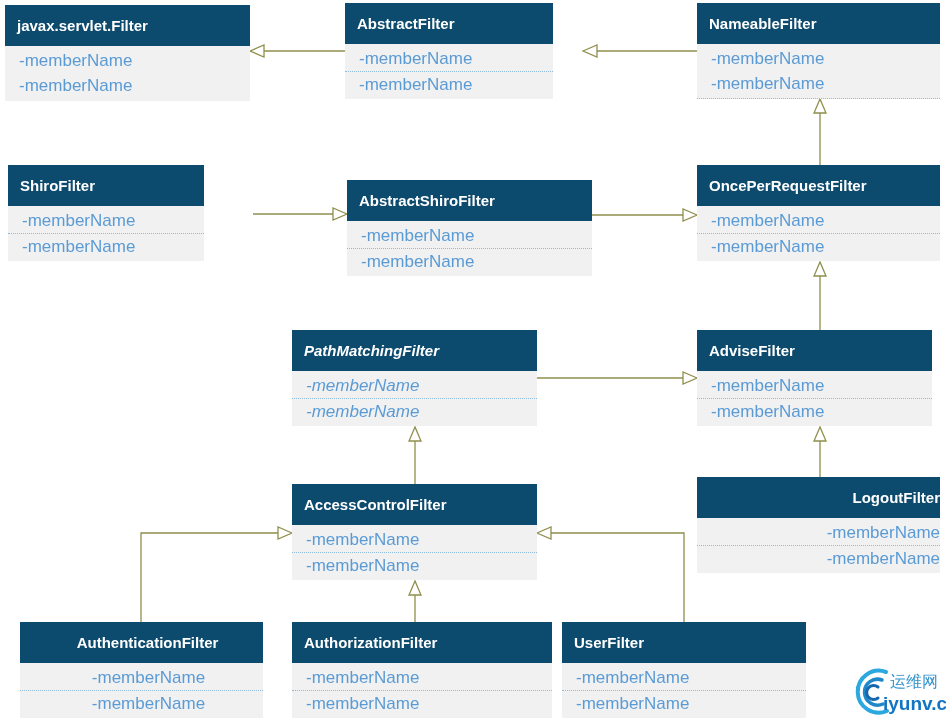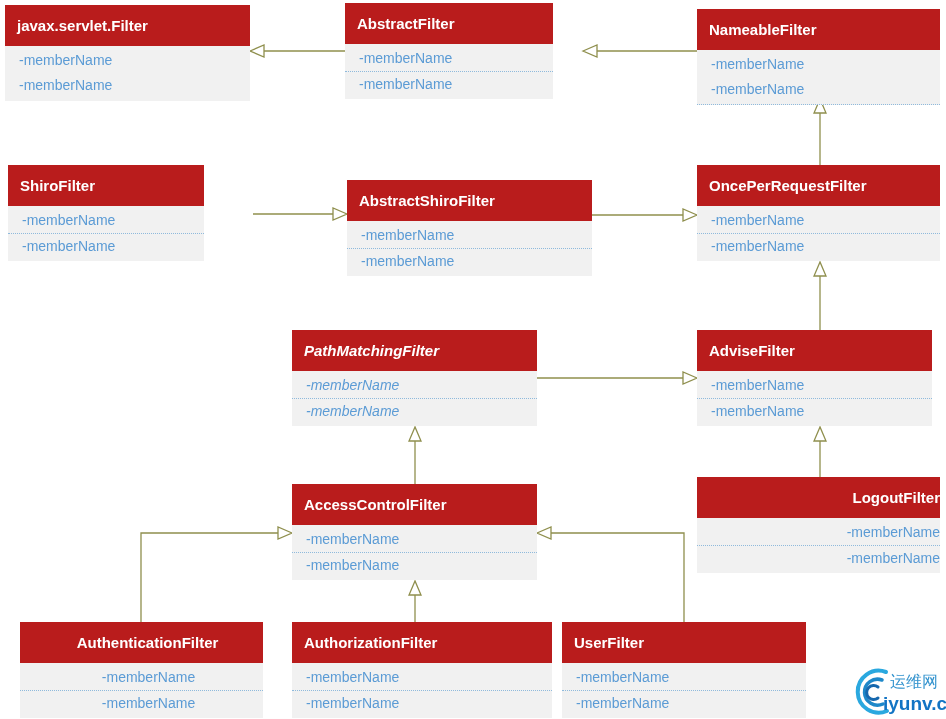--- a/index.html
+++ b/index.html
@@ -4,29 +4,29 @@
 <style>
   html,body { margin:0; padding:0; background:#fff; }
   .canvas {
     position:relative; width:946px; height:719px;
     background:#ffffff; overflow:hidden;
     font-family:"Liberation Sans", sans-serif;
   }
   .edges { position:absolute; left:0; top:0; width:946px; height:719px; pointer-events:none; }
   .uml-box { position:absolute; }
   .uml-header {
-    background:#b91c1c; color:#ffffff; font-weight:bold; font-size:15px;
+    background:#0c4a6e; color:#ffffff; font-weight:bold; font-size:15px;
     height:41px; line-height:41px; padding-left:12px; box-sizing:border-box;
     white-space:nowrap; overflow:hidden;
   }
   .uml-body {
     background:#F1F1F1; box-sizing:border-box; padding-top:2px; height:55px;
   }
   .uml-member {
-    color:#5B9BD5; font-size:14px; height:25px; line-height:25px;
+    color:#5B9BD5; font-size:17px; height:25px; line-height:25px;
     padding-left:14px; white-space:nowrap;
   }
   .div-mid .uml-member:first-child { border-bottom:1px dotted #8FBADC; }
   .div-bot  { border-bottom:1px dotted #8FBADC; }
   .watermark { position:absolute; left:836px; top:660px; width:110px; height:59px; }
   .wm-cn  { font-size:16px; fill:#3393CE; font-family:"DejaVu Sans", sans-serif; }
   .wm-url { font-size:19px; font-weight:bold; fill:#1274C4; font-family:"Liberation Sans", sans-serif; }
 </style>
 </head>
 <body>
@@ -107,21 +107,21 @@
   </div>
 
   <div class="uml-box" style="left:345px;top:3px;width:208px;">
     <div class="uml-header">AbstractFilter</div>
     <div class="uml-body div-mid">
       <div class="uml-member">-memberName</div>
       <div class="uml-member">-memberName</div>
     </div>
   </div>
 
-  <div class="uml-box" style="left:697px;top:9px;width:243px;">
+  <div class="uml-box" style="left:697px;top:3px;width:243px;">
     <div class="uml-header">NameableFilter</div>
     <div class="uml-body div-bot">
       <div class="uml-member">-memberName</div>
       <div class="uml-member">-memberName</div>
     </div>
   </div>
 
   <div class="uml-box" style="left:8px;top:165px;width:196px;">
     <div class="uml-header">ShiroFilter</div>
     <div class="uml-body div-mid">

